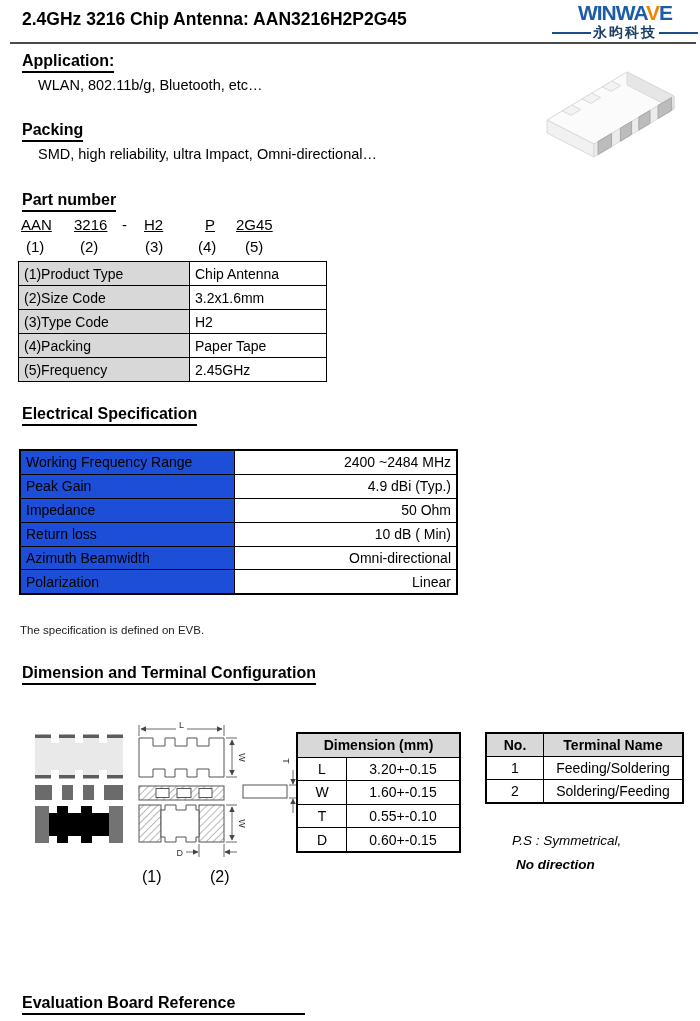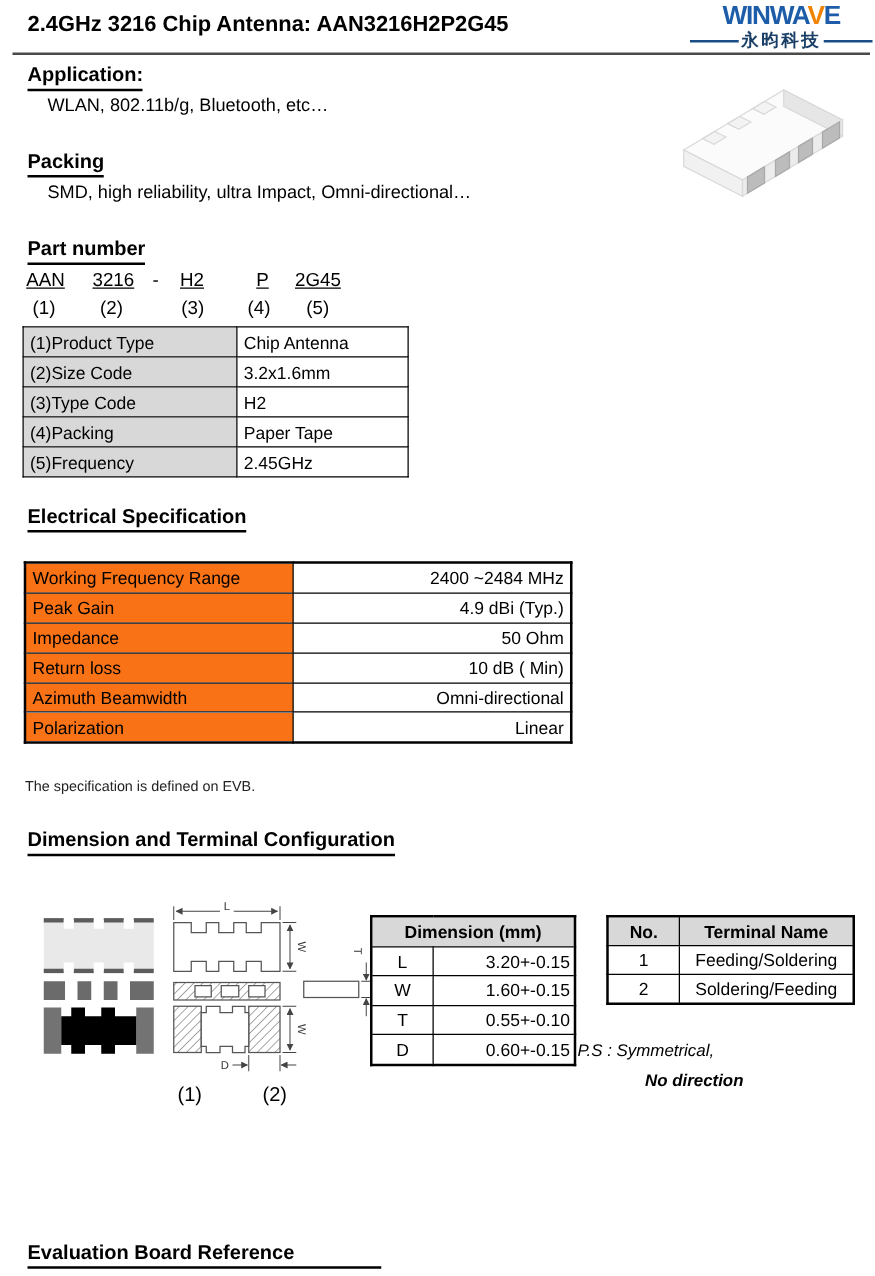--- a/index.html
+++ b/index.html
@@ -26,28 +26,28 @@
   .pn-dash{font-size:15px;}
   .pn-idx{font-size:15px;}
   
   table{border-collapse:collapse;table-layout:fixed;}
   td,th{font-size:14px;font-weight:normal;overflow:hidden;white-space:nowrap;}
   .pn-table td{border:1px solid #000;height:23px;padding:0 5px;}
   .pn-table .lbl{width:160px;background:#d8d8d8;}
   .pn-table .val{width:126px;background:#fff;}
   .et{border:2px solid #000;}
   .et td{border:1px solid #000;height:22.9px;padding:0 5px;}
-  .et .lbl{width:203px;background:#f97316;text-align:left;}
+  .et .lbl{width:203px;background:#1d4ed8;text-align:left;}
   .et .val{width:211px;background:#fff;text-align:right;}
   .note{font-size:11.5px;color:#222;}
   .dt{border:2px solid #000;}
   .dt td,.dt th{border:1px solid #000;height:22.6px;text-align:center;padding:0 3px;}
   .dt th{background:#d8d8d8;font-weight:bold;}
   .dt .c1{width:42px;}
-  .dt .c2{width:106px;text-align:right;}
+  .dt .c2{width:106px;}
   .tt{border:2px solid #000;}
   .tt td,.tt th{border:1px solid #000;height:22px;text-align:center;padding:0 3px;}
   .tt th{background:#d8d8d8;font-weight:bold;}
   .tt .c1{width:50px;}
   .tt .c2{width:132px;}
   .ps1{font-size:13.5px;font-style:italic;}
   .ps2{font-size:13.5px;font-style:italic;font-weight:bold;}
   .fig-label{font-size:16px;}
   svg text{font-family:"Liberation Sans","DejaVu Sans",sans-serif;}
 </style>
@@ -306,18 +306,18 @@
           <td class="c1">1</td>
           <td class="c2">Feeding/Soldering</td>
         </tr>
     <tr>
           <td class="c1">2</td>
           <td class="c2">Soldering/Feeding</td>
         </tr>
   </tbody>
     </table>
 
-  <div class="abs ps1" style="left:462px;top:833px;">P.S : Symmetrical,</div>
+  <div class="abs ps1" style="left:512px;top:833px;">P.S : Symmetrical,</div>
   <div class="abs ps2" style="left:516px;top:857px;">No direction</div>
 
   <div class="abs sec-h" style="left:22px;top:994px;padding-right:70px;">Evaluation Board Reference</div>
 
 </div>
 
 </body></html>

